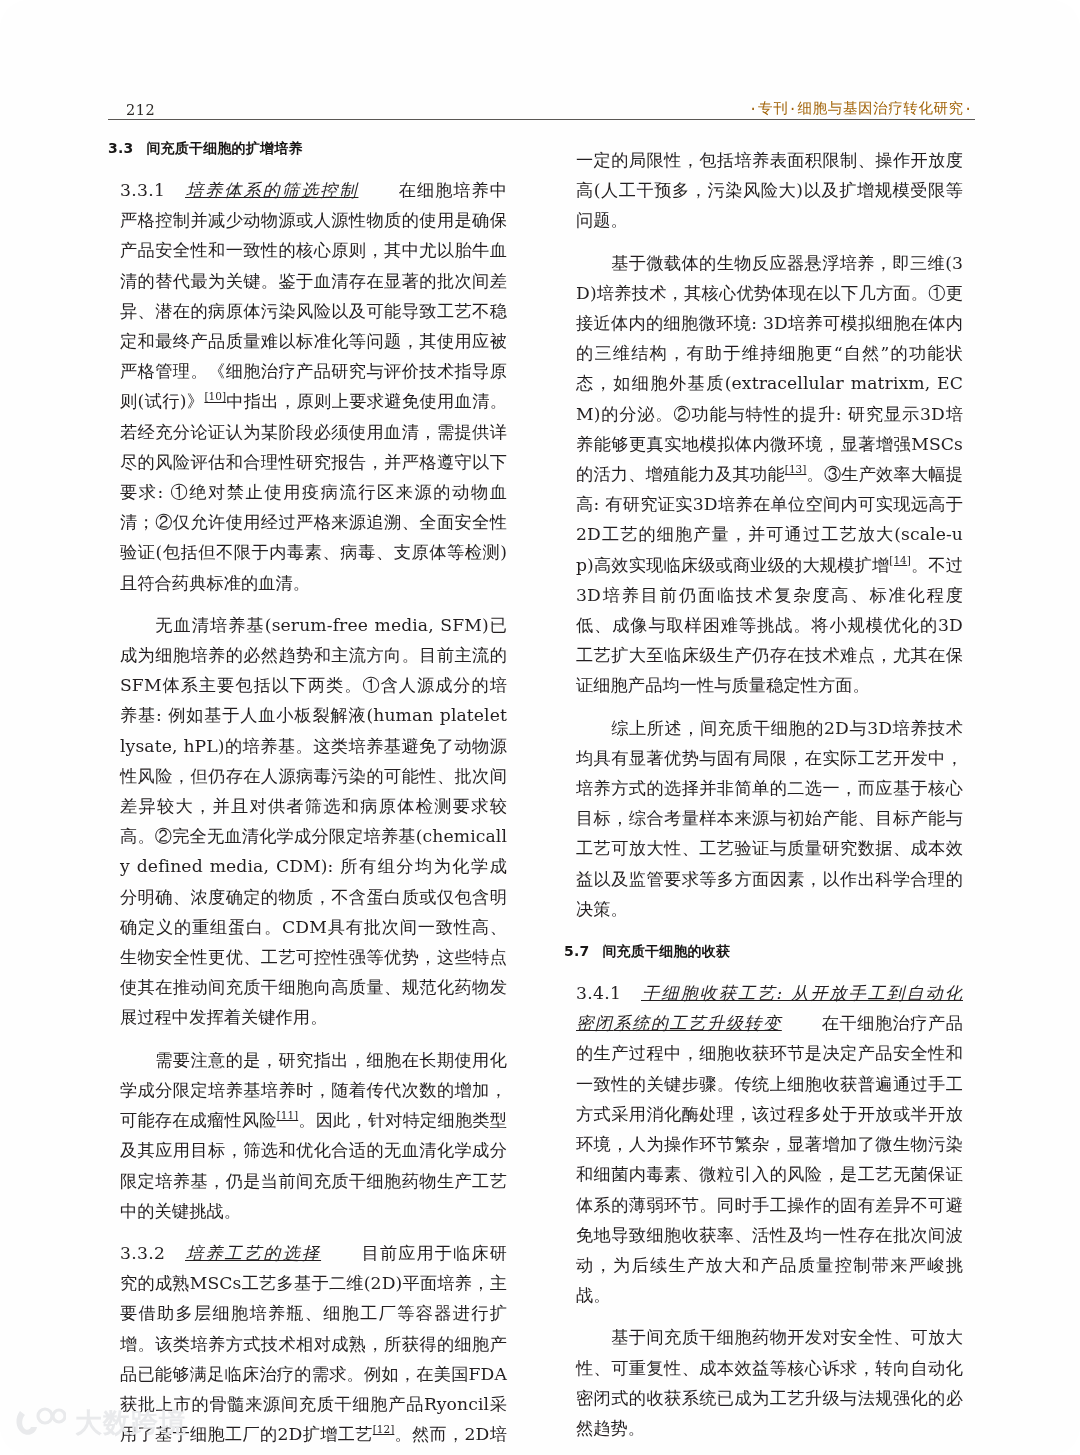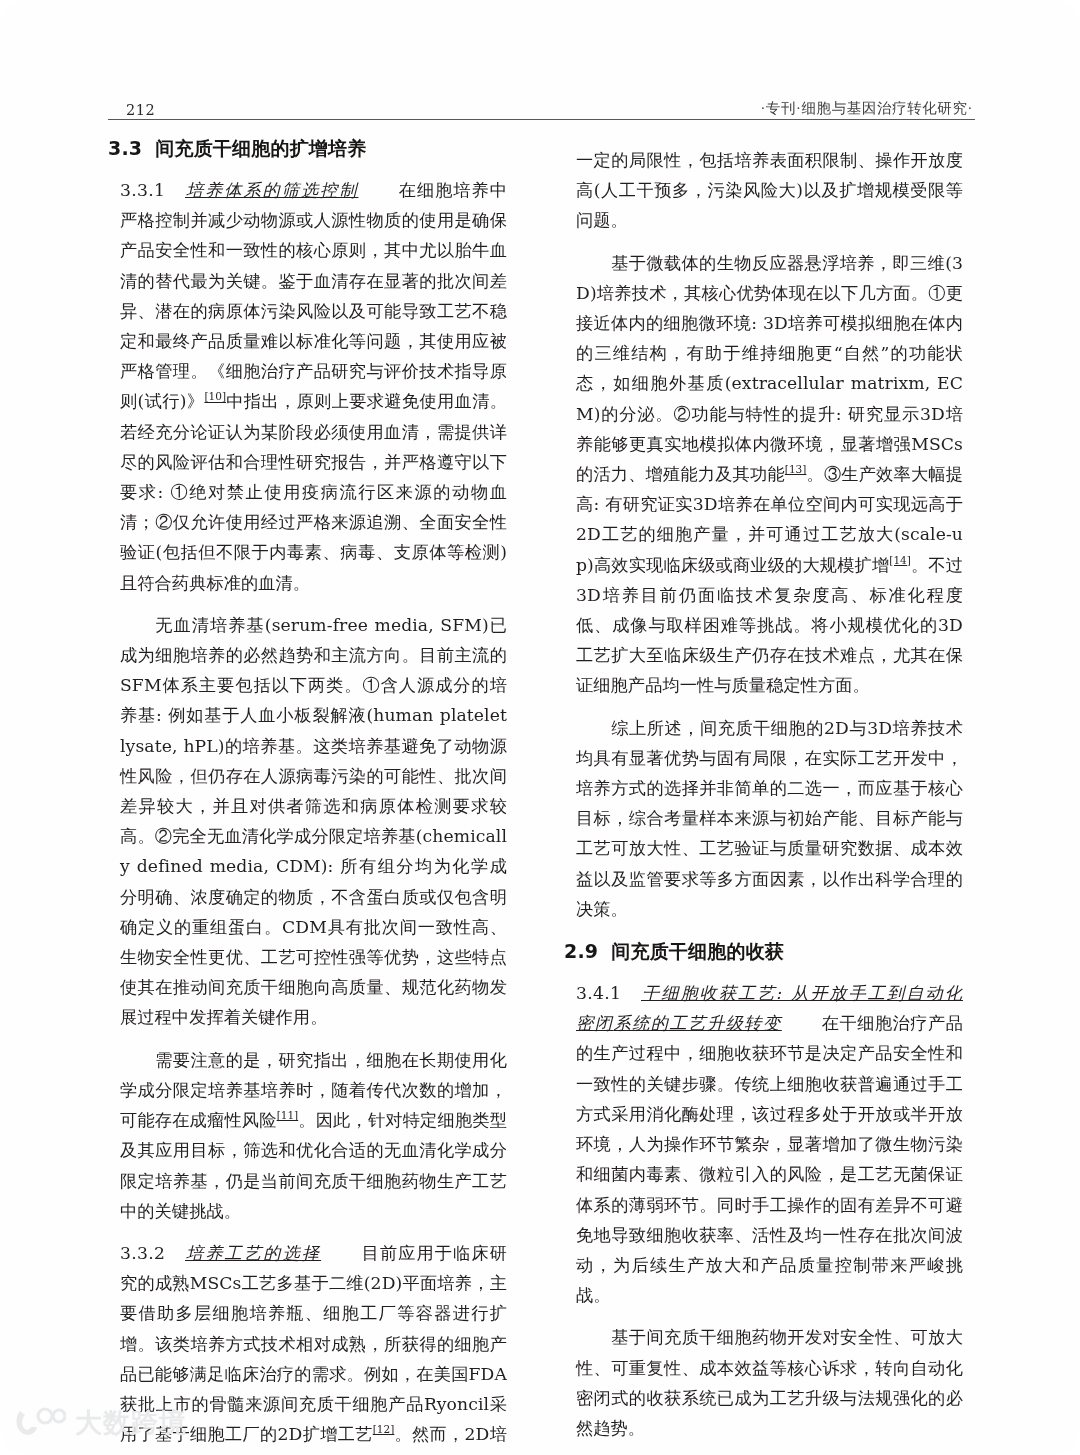--- a/index.html
+++ b/index.html
@@ -37,24 +37,24 @@
     justify-content: space-between;
   }
   .runhead .folio {
     font-family: "DejaVu Serif", "Liberation Serif", serif;
     font-size: 14.5px;
     letter-spacing: 0.5px;
     color: #2a2724;
     padding-left: 18px;
   }
   .runhead .runtitle {
-    font-family: Liberation Serif, serif;
+    font-family: Liberation Mono, monospace;
     font-size: 14.5px;
     letter-spacing: 0.6px;
-    color: #404040;
+    color: #a16207;
     padding-right: 2px;
   }
   .rule {
     position: absolute;
     left: 108px;
     top: 119px;
     width: 867px;
     height: 1px;
     background: #5a5754;
   }
@@ -70,21 +70,21 @@
     justify-content: space-between;
   }
   .col {
     width: 411px;
   }
 
   
   .h2 {
     font-family: "DejaVu Sans", "Liberation Sans", sans-serif;
     font-weight: bold;
-    font-size: 19px;
+    font-size: 14px;
     line-height: 30px;
     color: #191716;
     margin: 0 0 2px 0;
     letter-spacing: 0.2px;
     white-space: nowrap;
   }
   .h2 .num { margin-right: 13px; }
 
   
   p.para {
@@ -171,21 +171,21 @@
     </div>
 
     <div class="col">
 
       <p class="para">一定的局限性，包括培养表面积限制、操作开放度高(人工干预多，污染风险大)以及扩增规模受限等问题。</p>
 
       <p class="para indent"><span>基于微载体的生物反应器悬浮培养，即三维(3D)培养技术，其核心优势体现在以下几方面。①更接近体内的细胞微环境: 3D培养可模拟细胞在体内的三维结构，有助于维持细胞更“自然”的功能状态，如细胞外基质(extracellular matrixm, ECM)的分泌。②功能与特性的提升: 研究显示3D培养能够更真实地模拟体内微环境，显著增强MSCs的活力、增殖能力及其功能</span><sup class="ref">[13]</sup><span>。③生产效率大幅提高: 有研究证实3D培养在单位空间内可实现远高于2D工艺的细胞产量，并可通过工艺放大(scale-up)高效实现临床级或商业级的大规模扩增</span><sup class="ref">[14]</sup><span>。不过3D培养目前仍面临技术复杂度高、标准化程度低、成像与取样困难等挑战。将小规模优化的3D工艺扩大至临床级生产仍存在技术难点，尤其在保证细胞产品均一性与质量稳定性方面。</span></p>
 
       <p class="para indent">综上所述，间充质干细胞的2D与3D培养技术均具有显著优势与固有局限，在实际工艺开发中，培养方式的选择并非简单的二选一，而应基于核心目标，综合考量样本来源与初始产能、目标产能与工艺可放大性、工艺验证与质量研究数据、成本效益以及监管要求等多方面因素，以作出科学合理的决策。</p>
 
-      <div class="h2"><span class="num">2.9</span><span>间充质干细胞的收获</span></div>
+      <div class="h2"><span class="num">5.7</span><span>间充质干细胞的收获</span></div>
 
       <p class="para runin"><span class="sn">3.4.1</span><span class="gap-s"></span><span class="stitle">干细胞收获工艺: 从开放手工到自动化密闭</span><span class="stitle">系统的工艺升级转变</span><span class="gap-l"></span><span>在干细胞治疗产品的生产过程中，细胞收获环节是决定产品安全性和一致性的关键步骤。传统上细胞收获普遍通过手工方式采用消化酶处理，该过程多处于开放或半开放环境，人为操作环节繁杂，显著增加了微生物污染和细菌内毒素、微粒引入的风险，是工艺无菌保证体系的薄弱环节。同时手工操作的固有差异不可避免地导致细胞收获率、活性及均一性存在批次间波动，为后续生产放大和产品质量控制带来严峻挑战。</span></p>
 
       <p class="para indent">基于间充质干细胞药物开发对安全性、可放大性、可重复性、成本效益等核心诉求，转向自动化密闭式的收获系统已成为工艺升级与法规强化的必然趋势。</p>
 
       <p class="para runin"><span class="sn">3.4.2</span><span class="gap-s"></span><span class="stitle">且符合药典标准的血清: 新鲜制剂与冻存制剂的双轨演进</span><span class="gap-l"></span><span>干细胞制剂的最终保存状态直接影响其临床应用模式、可及性与成本结构，目前主要</span></p>
 
     </div>
   </div>
 

